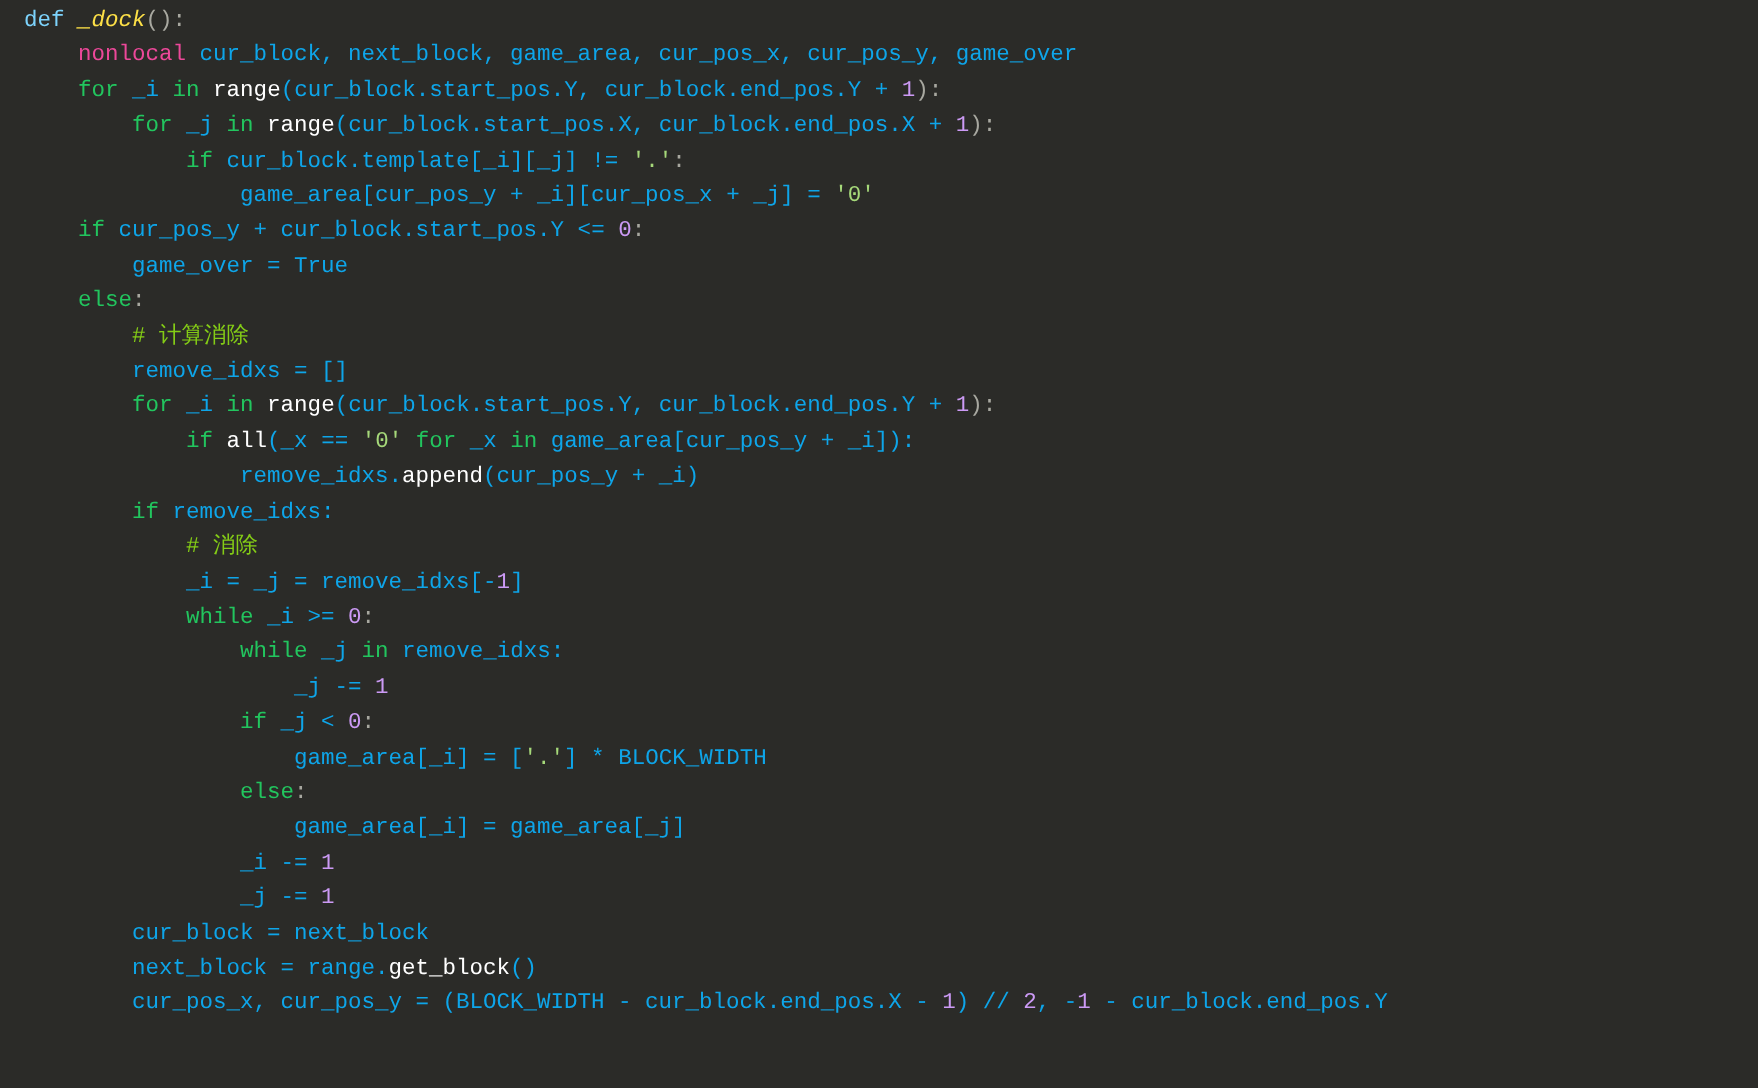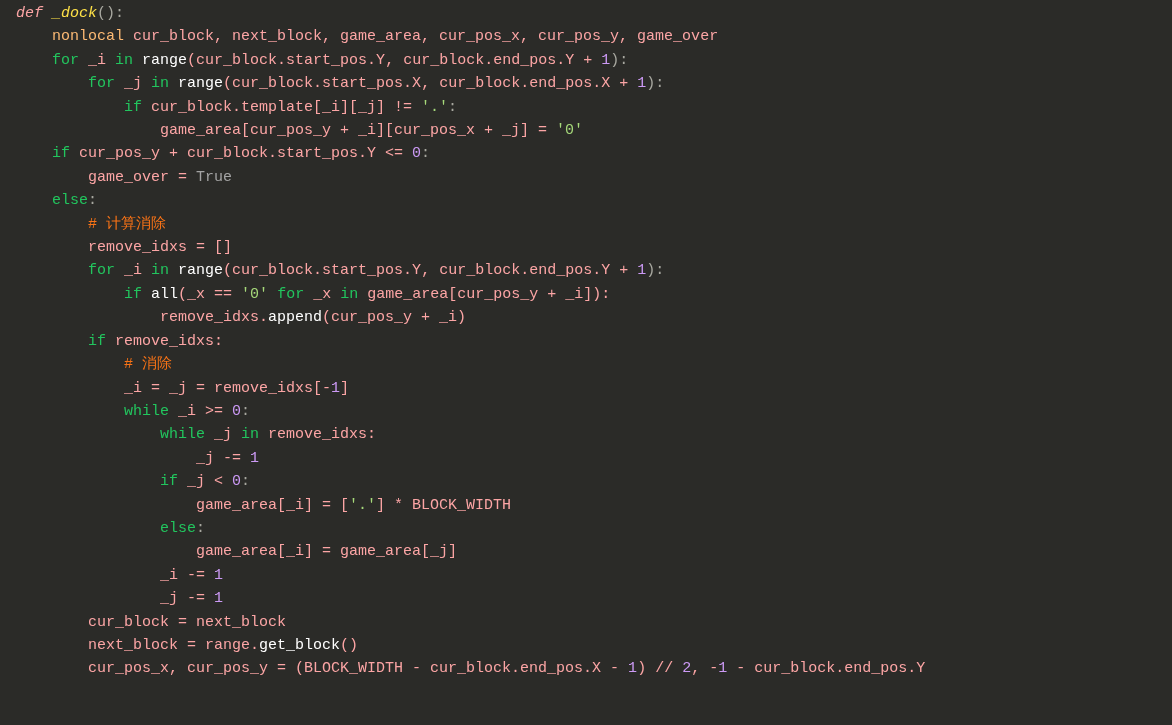--- a/index.html
+++ b/index.html
@@ -12,31 +12,31 @@
     padding: 0;
     width: 1172px;
     height: 725px;
     overflow: hidden;
   }
   pre {
     font-family: inherit;
     white-space: pre;
     padding: 2px 0 0 16px;
   }
-  .kw-def { color: #fca5a5; font-style: italic; }
+  .kw-def { color: #7dd3fc; }
   .fn-name { color: #fde047; font-style: italic; }
-  .kw { color: #fdba74; }
+  .kw { color: #ec4899; }
   .kw-ctrl { color: #22c55e; }
   .builtin { color: #ffffff; }
-  .bool { color: #a3a3a3; }
-  .id { color: #fca5a5; }
+  .bool { color: #0ea5e9; }
+  .id { color: #0ea5e9; }
   .punc { color: #a8a8a0; }
   .str { color: #a6d97a; }
   .num { color: #cc9af5; }
-  .cmt { color: #f97316; }
+  .cmt { color: #84cc16; }
 </style>
 </head>
 <body>
 
 <pre><span><span class="kw-def">def</span> <span class="fn-name">_dock</span><span class="punc">():</span></span>
 <span>    <span class="kw">nonlocal</span><span class="id"> cur_block, next_block, game_area, cur_pos_x, cur_pos_y, game_over</span></span>
 <span>    <span class="kw-ctrl">for</span><span class="id"> _i </span><span class="kw-ctrl">in</span><span> </span><span class="builtin">range</span><span class="id">(cur_block.start_pos.Y, cur_block.end_pos.Y + </span><span class="num">1</span><span class="punc">):</span></span>
 <span>        <span class="kw-ctrl">for</span><span class="id"> _j </span><span class="kw-ctrl">in</span><span> </span><span class="builtin">range</span><span class="id">(cur_block.start_pos.X, cur_block.end_pos.X + </span><span class="num">1</span><span class="punc">):</span></span>
 <span>            <span class="kw-ctrl">if</span><span class="id"> cur_block.template[_i][_j] != </span><span class="str">'.'</span><span class="punc">:</span></span>
 <span>                <span class="id">game_area[cur_pos_y + _i][cur_pos_x + _j] = </span><span class="str">'0'</span></span>

